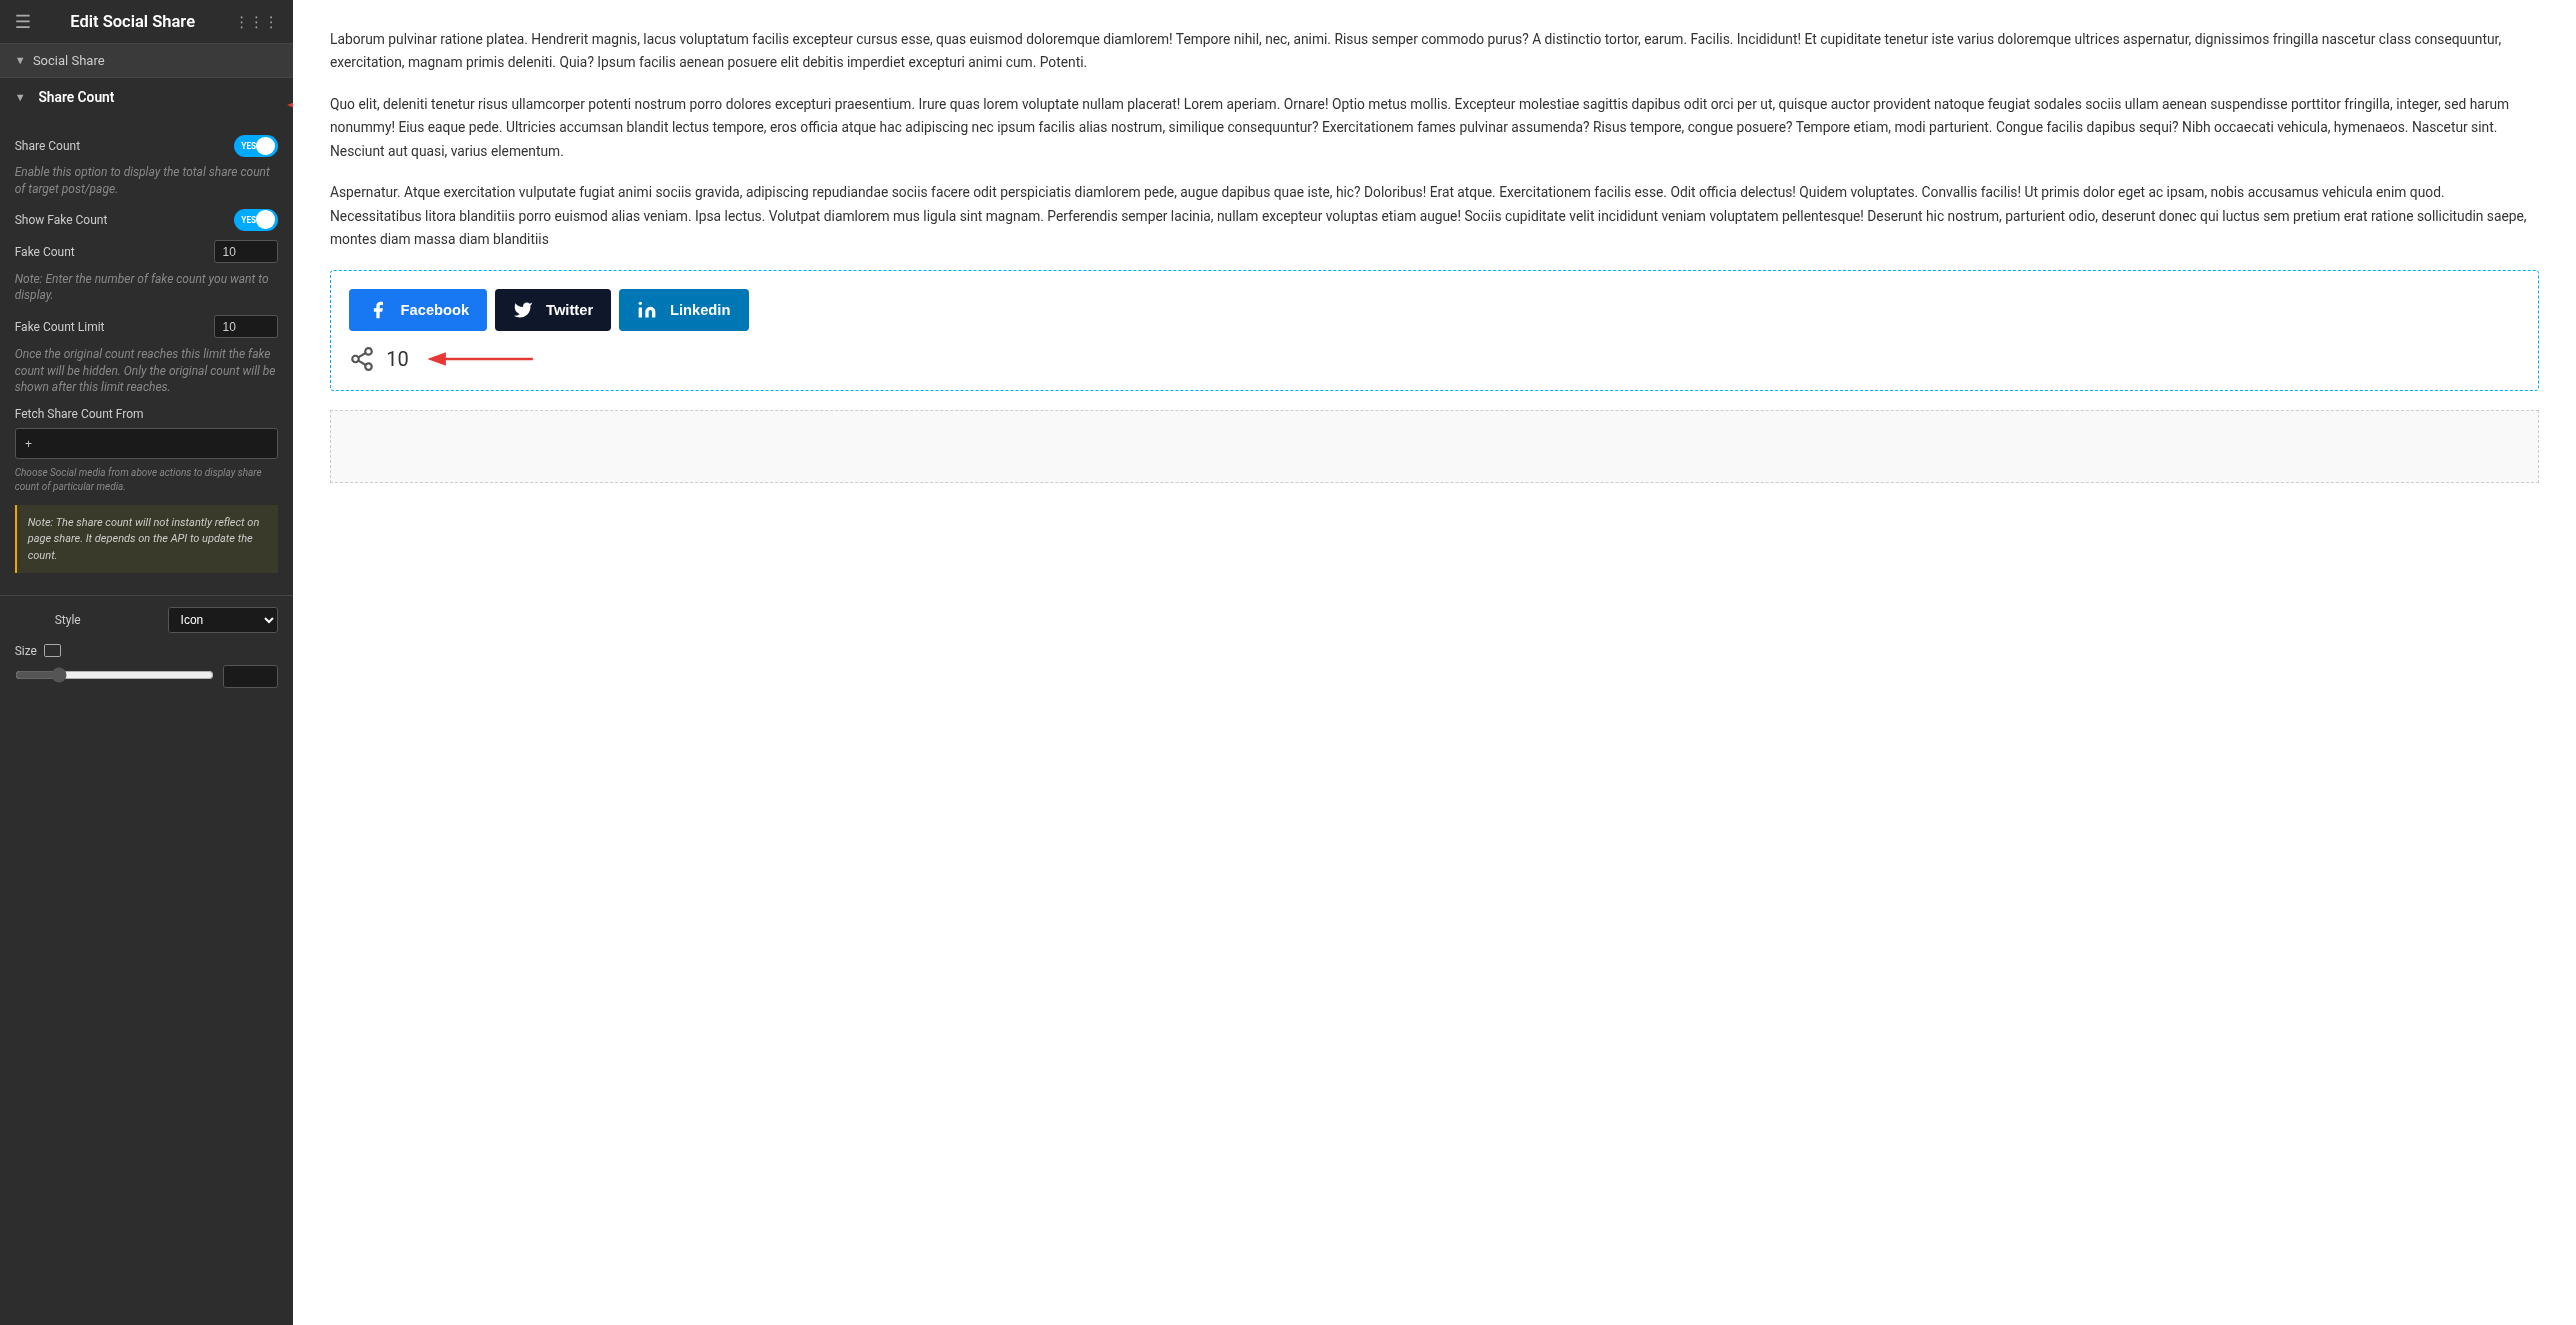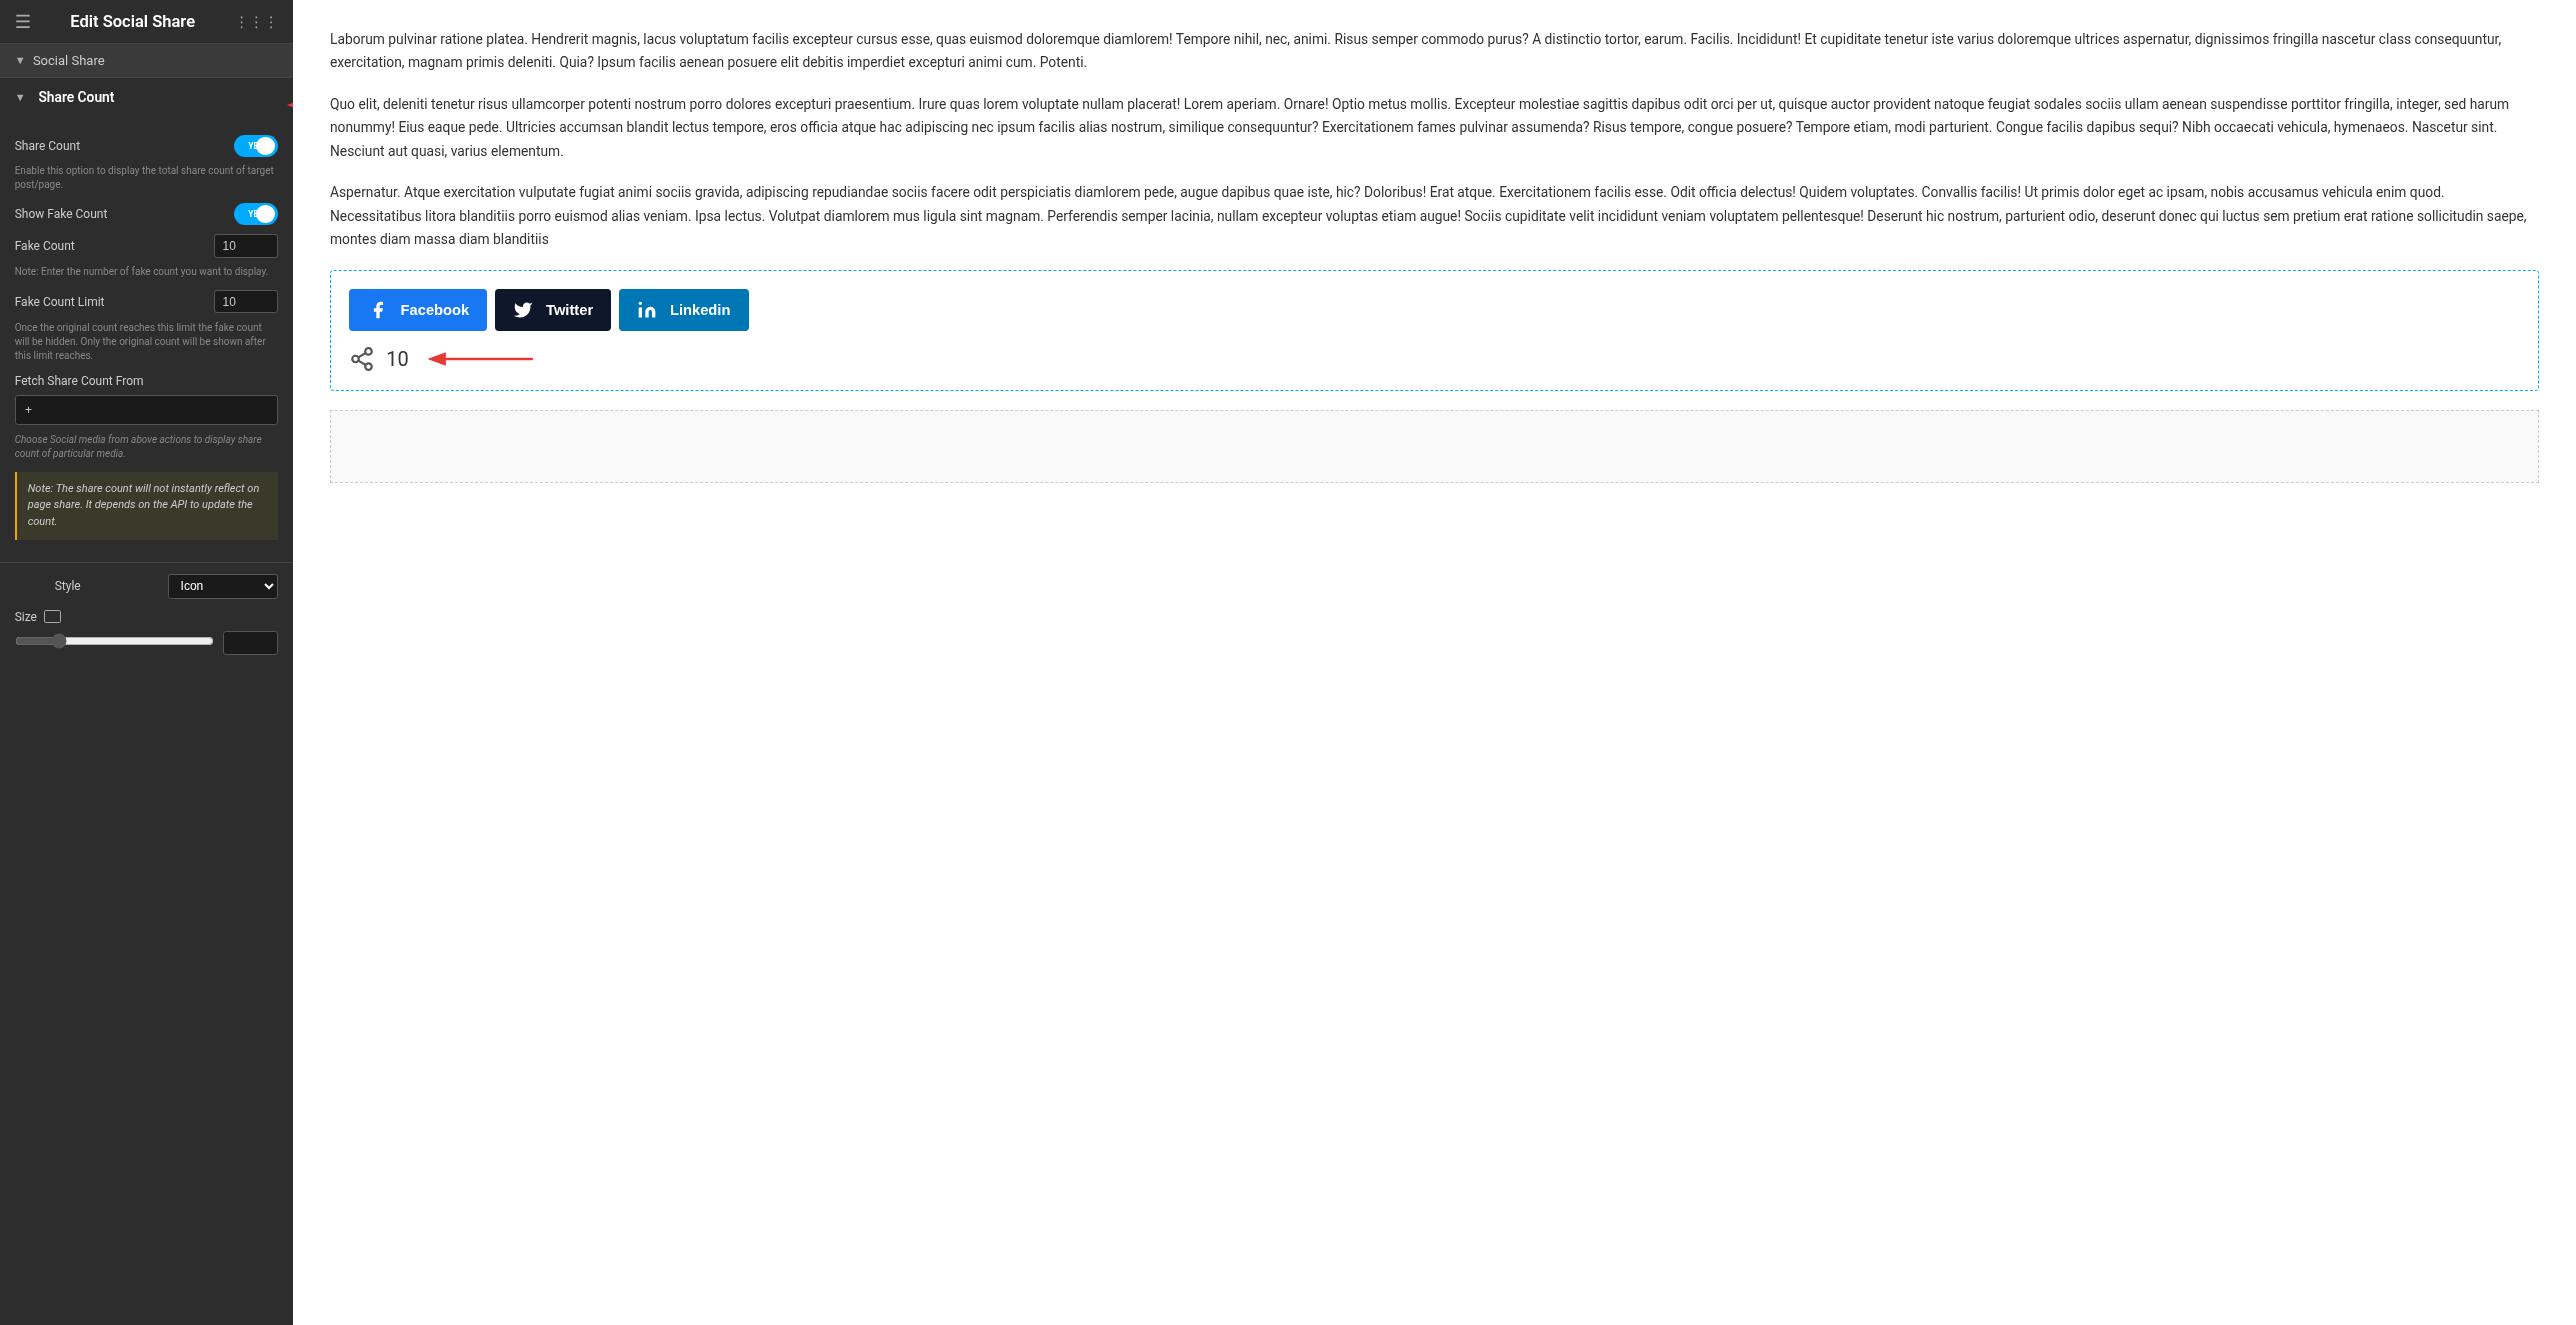--- a/index.html
+++ b/index.html
@@ -83,21 +83,22 @@
       margin-bottom: 7.3px;
     }
 
     .field-label {
       color: #ccc;
       font-size: 12px;
     }
 
     .field-desc {
       color: #888;
-      font-size: 10px;
+      font-size: 12px;
+      font-style: italic;
       margin-bottom: 11px;
       line-height: 1.4;
     }
 
     
     .toggle-switch {
       position: relative;
       width: 44px;
       height: 22px;
     }
@@ -126,21 +127,21 @@
       border-radius: 50%;
       transition: 0.2s;
     }
 
     .toggle-slider.on::before {
       left: calc(100% - 22px);
     }
 
     .toggle-yes {
       position: absolute;
-      left: 14px;
+      left: 7px;
       color: white;
       font-size: 8.3px;
       font-weight: bold;
       z-index: 1;
     }
 
     .number-input {
       width: 64px;
       padding: 3.7px 7.3px;
       background: #1a1a1a;

